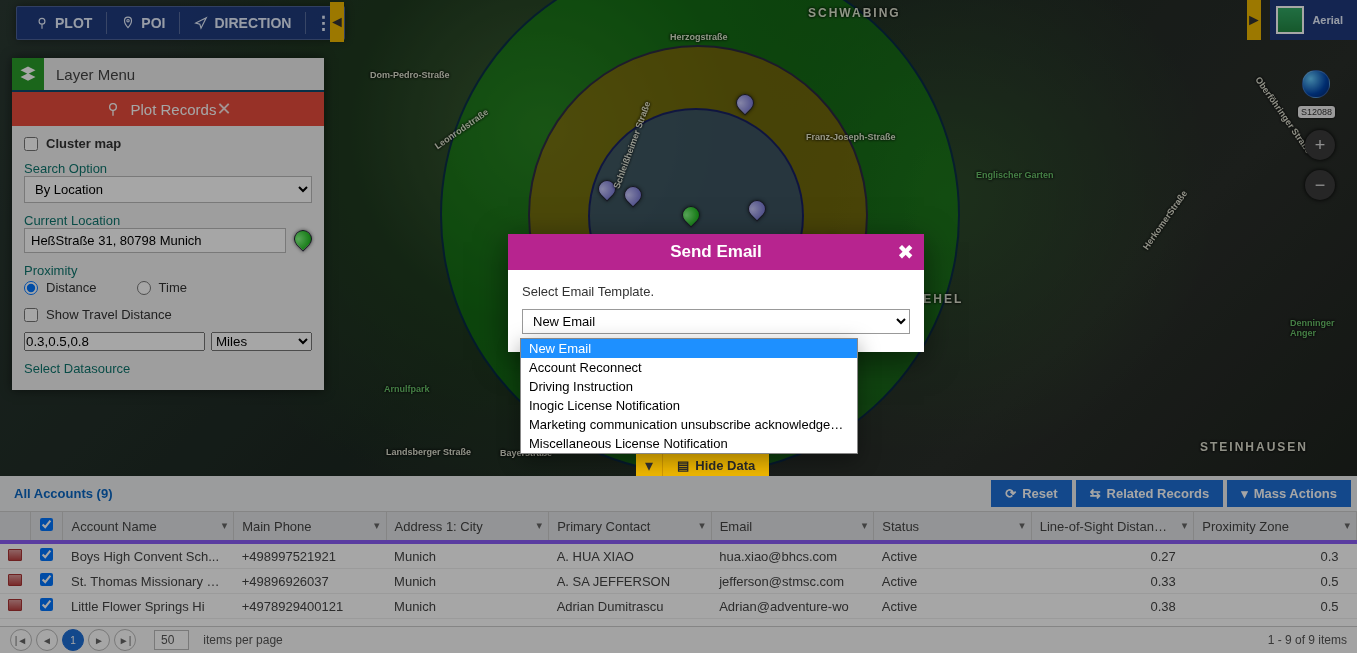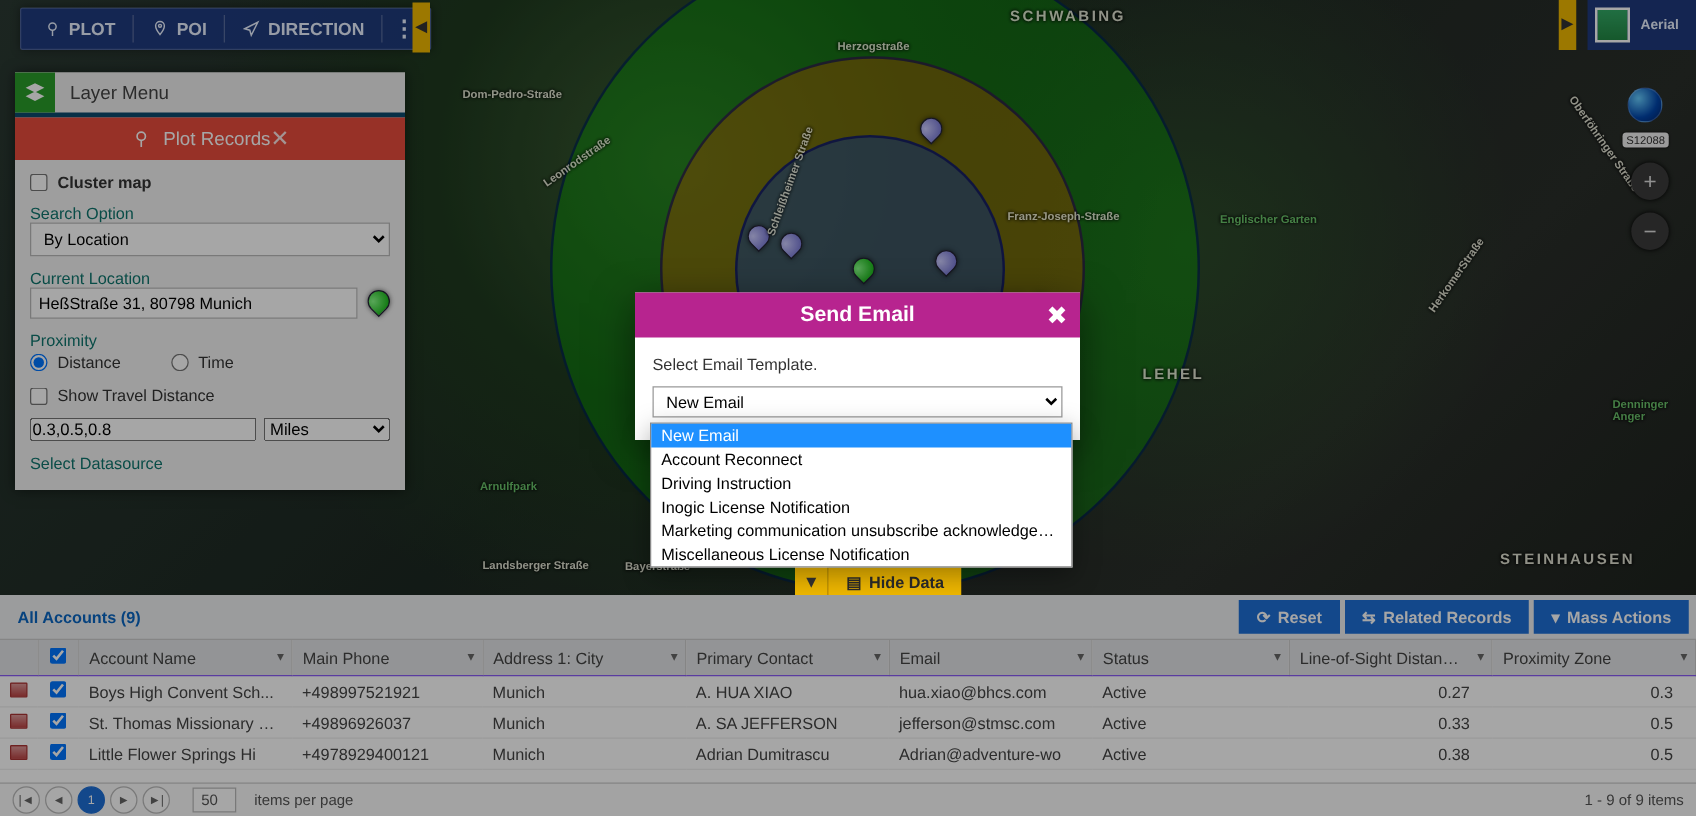--- a/index.html
+++ b/index.html
@@ -47,21 +47,21 @@
   
   .map-ctrl { position:absolute; right:22px; display:flex; flex-direction:column; align-items:center; gap:6px; }
   .globe { top:70px; }
   .zoom { top:130px; gap:10px; }
   .circ-btn { width:30px; height:30px; border-radius:50%; background:#3b3b3b; color:#ddd; display:flex; align-items:center; justify-content:center; font-size:18px; box-shadow:0 0 4px #000; cursor:pointer; }
   .globe-ico{width:28px;height:28px;border-radius:50%;background:radial-gradient(circle at 30% 30%,#6cf,#04a 60%,#026);position:relative;border:1px solid #fff3;}
   .badge{margin-top:2px;font-size:9px;background:#eee;color:#333;border-radius:3px;padding:1px 3px;font-weight:400;box-shadow:0 0 2px #000;}
 
   
   .sidebar { position:absolute; top:58px; left:12px; width:312px; background:#f3f3f3; box-shadow:0 0 10px rgba(0,0,0,.5); font-size:13px; color:#333;}
-  .lm-head{display:flex;align-items:center;gap:12px;background:#efefef;border-bottom:4px solid #0c4a6e;}
+  .lm-head{display:flex;align-items:center;gap:12px;background:#efefef;border-bottom:2px solid #0c4a6e;}
   .lm-ico{width:32px;height:32px;background:#2a9d2a;display:flex;align-items:center;justify-content:center;color:#fff;font-size:18px;}
   .lm-title{font-size:15px;color:#444;}
   .pr-head{display:flex;align-items:center;justify-content:center;background:#e84c3d;color:#fff;padding:6px 12px;}
   .pr-left{display:flex;align-items:center;gap:10px;}
   .pr-close{font-size:18px;cursor:pointer;opacity:.85;}
   .pr-body{padding:10px 12px 14px;display:flex;flex-direction:column;gap:10px;}
   .chk{display:flex;align-items:center;gap:8px;}
   .chk input{width:14px;height:14px;}
   .lbl{color:#0f766e;}
   .fld select,.fld input[type=text]{width:100%;border:1px solid #bbb;background:#fff;padding:4px 6px;font-size:13px;}
@@ -74,38 +74,38 @@
 
   
   .dim { position:absolute; inset:0; background:rgba(0,0,0,.35); }
 
   
   .hide-data{position:absolute; left:636px; top:452px; display:flex; align-items:center;}
   .hide-data .tab{width:26px;height:26px;background:#f0b800;display:flex;align-items:center;justify-content:center;color:#333;}
   .hide-data .lbl2{background:#f0b800;border-left:1px solid #d49a00;display:flex;gap:6px;align-items:center;padding:4px 14px;color:#2b2b2b;font-size:13px;font-weight:600;}
 
   
-  .modal{position:absolute;left:508px;top:234px;width:356px;background:#fff;box-shadow:0 8px 30px rgba(0,0,0,.5);}
+  .modal{position:absolute;left:508px;top:234px;width:416px;background:#fff;box-shadow:0 8px 30px rgba(0,0,0,.5);}
   .modal-head{background:#b7248f;color:#fff;display:flex;align-items:center;justify-content:center;position:relative;padding:8px 0;}
   .modal-head h3{font-size:17px;font-weight:700;}
   .modal-close{position:absolute;right:10px;top:6px;font-size:20px;cursor:pointer;}
   .modal-body{padding:14px 14px 18px;}
   .modal-body p{font-size:13px;color:#333;margin-bottom:10px;}
   .modal-body select{width:100%;border:1px solid #999;padding:3px 6px;font-size:13px;background:#fff;}
   .dropdown{position:absolute;left:520px;top:338px;width:338px;background:#fff;border:1px solid #888;box-shadow:0 6px 20px rgba(0,0,0,.35);font-size:13px;}
   .dropdown div{padding:2px 8px;cursor:pointer;white-space:nowrap;overflow:hidden;text-overflow:ellipsis;}
   .dropdown div.sel{background:#1e90ff;color:#fff;}
 
   
   .grid-wrap{position:absolute;left:0;right:0;bottom:0;height:177px;background:#fff;display:flex;flex-direction:column;font-size:13px;}
   .grid-top{display:flex;align-items:center;justify-content:space-between;background:#eef0f2;padding:4px 6px;border-bottom:1px solid #ccc;}
   .accts{color:#0a66c2;font-weight:600;padding:2px 8px;}
   .gbtns{display:flex;gap:4px;}
   .gbtn{background:#1e6fd6;color:#fff;padding:6px 14px;font-size:13px;font-weight:600;display:flex;align-items:center;gap:6px;cursor:pointer;}
-  thead th{background:#e2e4e6;color:#444;font-weight:400;text-align:left;padding:6px 8px;border-right:1px solid #ccc;border-bottom:1px solid #8b5cf6;position:relative;font-size:13px;white-space:nowrap;}
+  thead th{background:#e2e4e6;color:#444;font-weight:400;text-align:left;padding:6px 8px;border-right:1px solid #ccc;border-bottom:4px solid #8b5cf6;position:relative;font-size:13px;white-space:nowrap;}
   thead th .f{position:absolute;right:6px;top:7px;color:#666;font-size:11px;}
   table{border-collapse:collapse;width:100%;}
   tbody td{padding:4px 8px;border-bottom:1px solid #eee;color:#444;white-space:nowrap;overflow:hidden;text-overflow:ellipsis;}
   tbody td.num{text-align:right;padding-right:18px;}
   .ck{width:30px;text-align:center;}
   .ck input{width:13px;height:13px;}
   .row-ico{width:24px;}
   .row-ico span{display:inline-block;width:14px;height:12px;background:linear-gradient(#d99,#b44);border:1px solid #a33;border-radius:1px;position:relative;}
   .grid-scroll{flex:1;overflow:hidden;}
   .pager{display:flex;align-items:center;justify-content:space-between;border-top:1px solid #ccc;background:#fafafa;padding:2px 10px;font-size:12px;color:#555;}
@@ -133,21 +133,21 @@
 
   <div class="map-city" style="left:780px;top:230px;">Mi         h</div>
   <div class="street-label big" style="left:808px;top:6px;">SCHWABING</div>
   <div class="street-label big" style="left:914px;top:292px;">LEHEL</div>
   <div class="street-label big" style="left:1200px;top:440px;">STEINHAUSEN</div>
   <div class="street-label" style="left:976px;top:170px;color:#7d7;">Englischer Garten</div>
   <div class="street-label" style="left:1290px;top:318px;color:#7d7;">Denninger Anger</div>
   <div class="street-label" style="left:384px;top:384px;color:#7d7;">Arnulfpark</div>
   <div class="street-label" style="left:670px;top:32px;">Herzogstraße</div>
   <div class="street-label" style="left:370px;top:70px;">Dom-Pedro-Straße</div>
-  <div class="street-label" style="left:806px;top:132px;margin-top:36px;">Franz-Joseph-Straße</div>
+  <div class="street-label" style="left:806px;top:132px;">Franz-Joseph-Straße</div>
   <div class="street-label" style="left:586px;top:140px;transform:rotate(-70deg);">Schleißheimer Straße</div>
   <div class="street-label" style="left:386px;top:447px;">Landsberger Straße</div>
   <div class="street-label" style="left:500px;top:448px;">Bayerstraße</div>
   <div class="street-label" style="left:1130px;top:215px;transform:rotate(-55deg);">HerkomerStraße</div>
   <div class="street-label" style="left:1238px;top:110px;transform:rotate(55deg);">Oberföhringer Straße</div>
   <div class="street-label" style="left:430px;top:124px;transform:rotate(-35deg);">Leonrodstraße</div>
 </div>
 
 <div class="topbar">
   <div class="btn">

